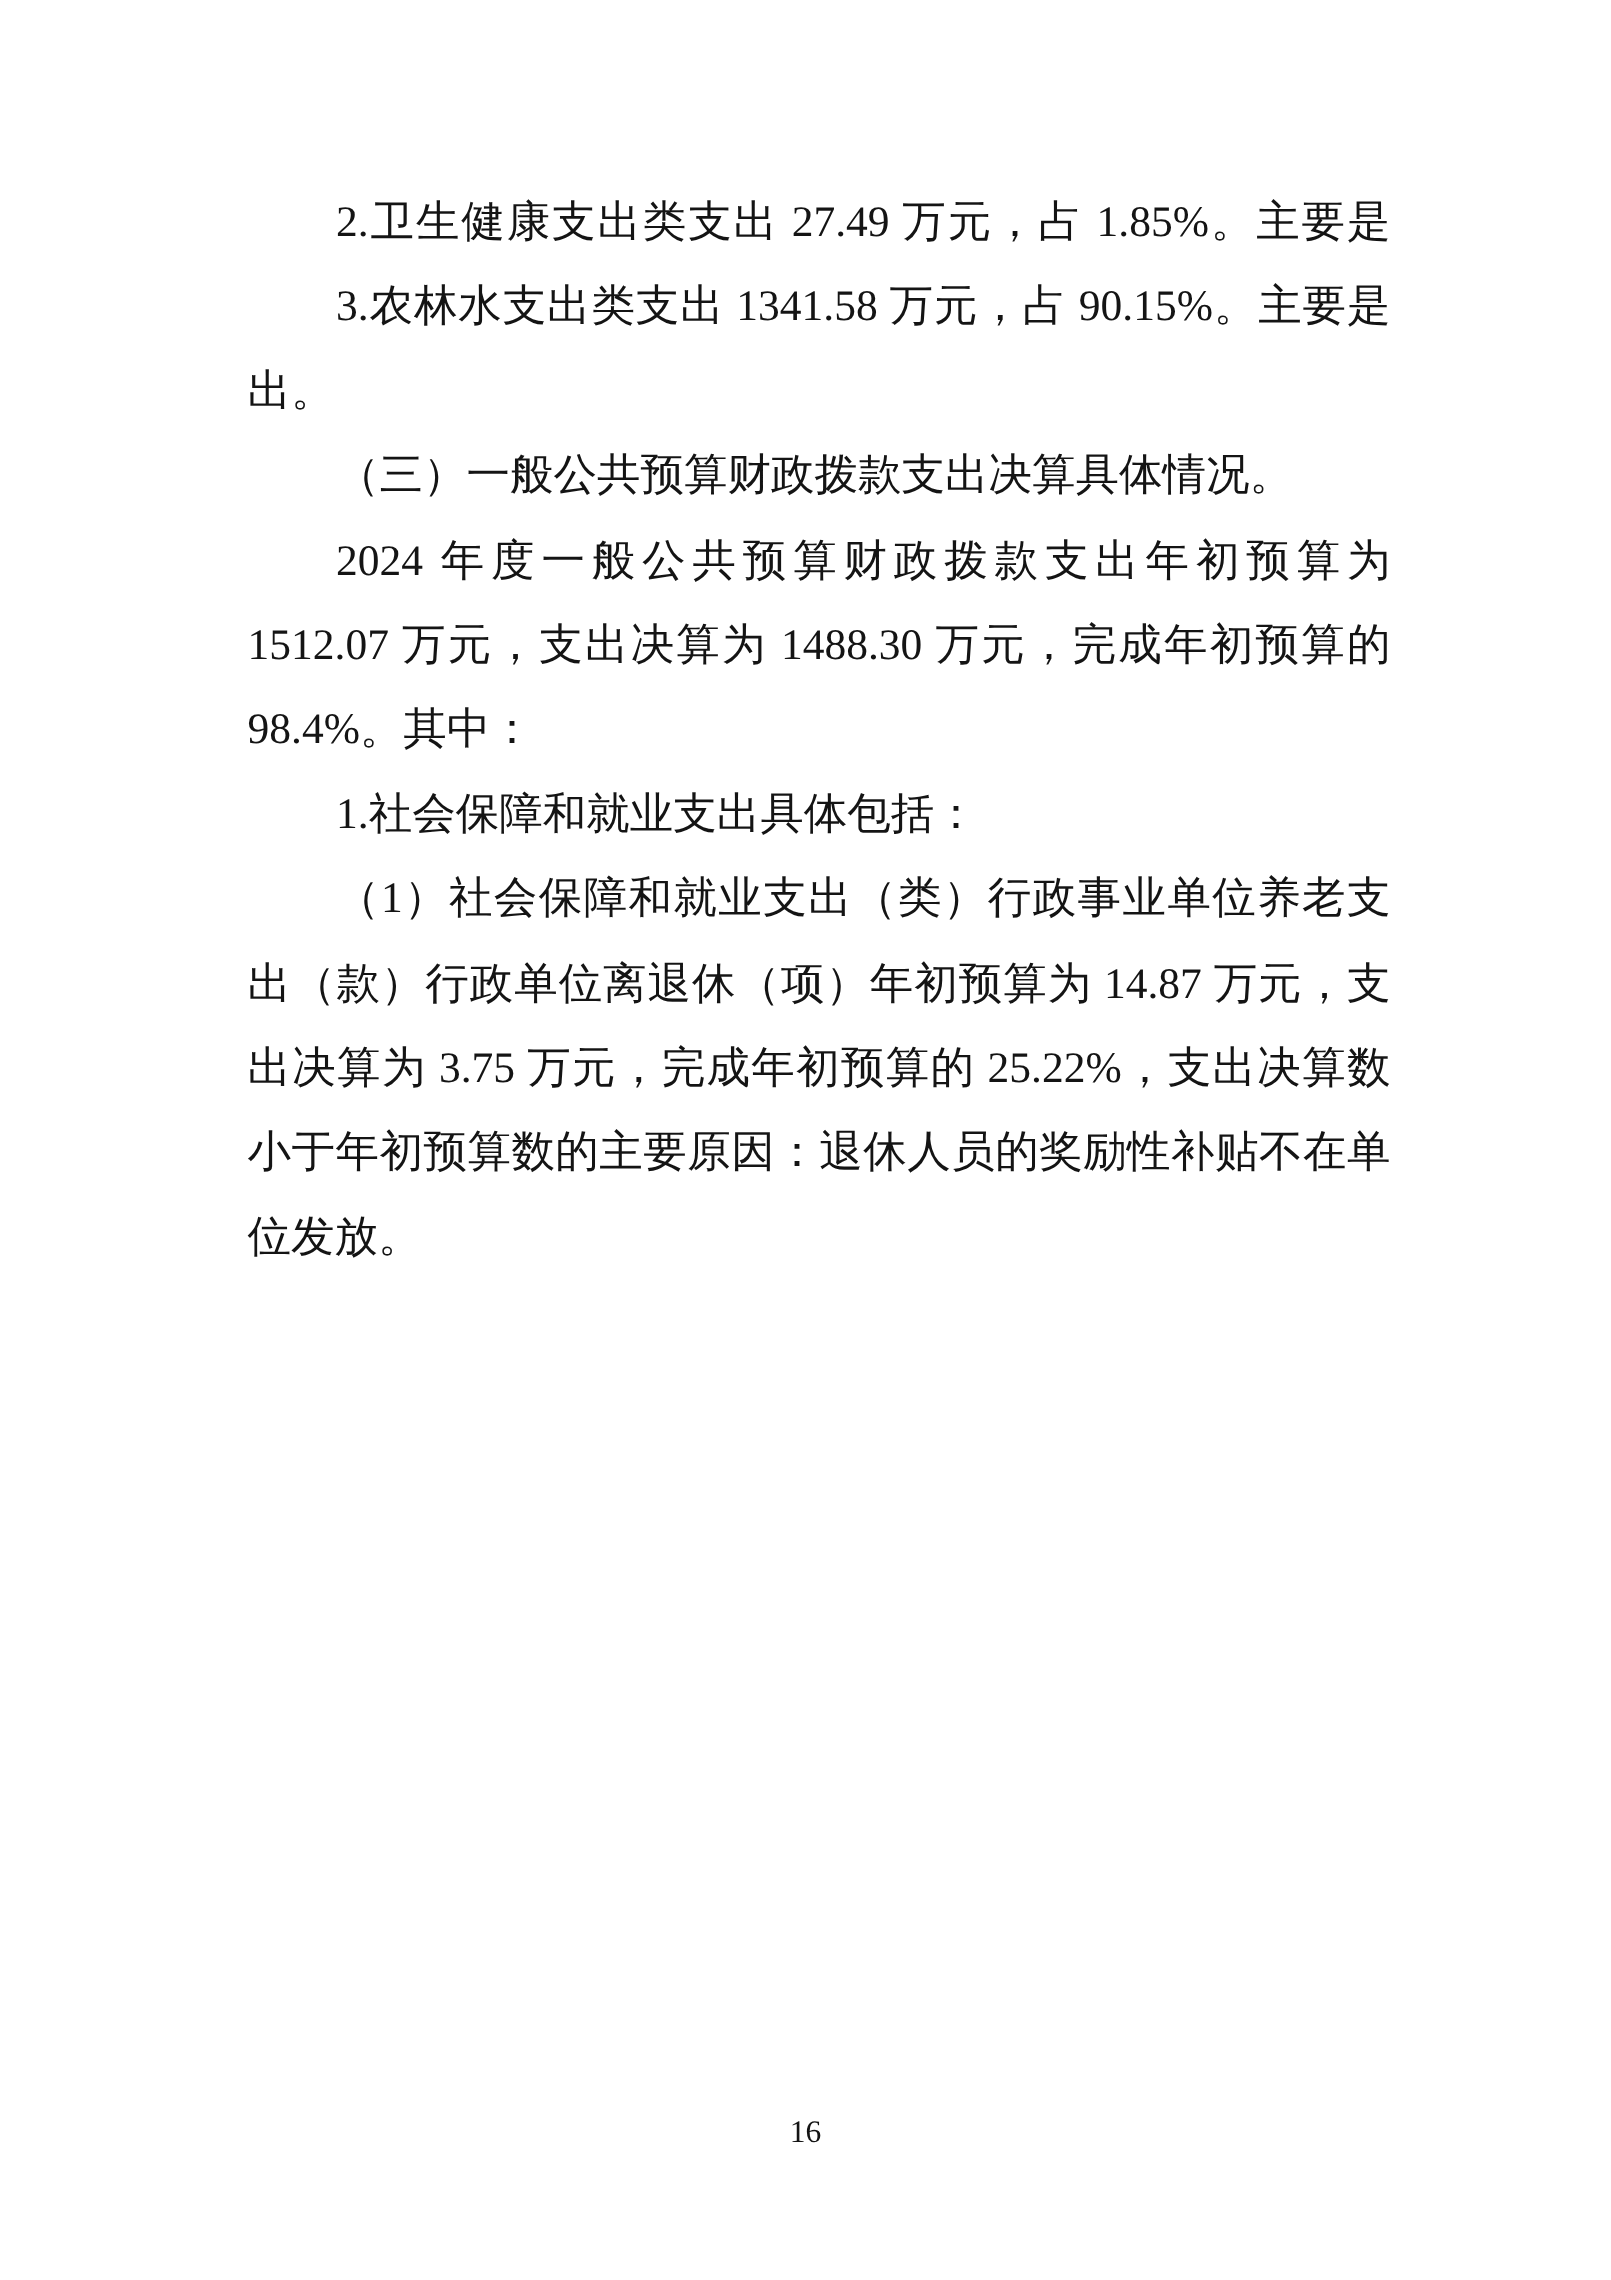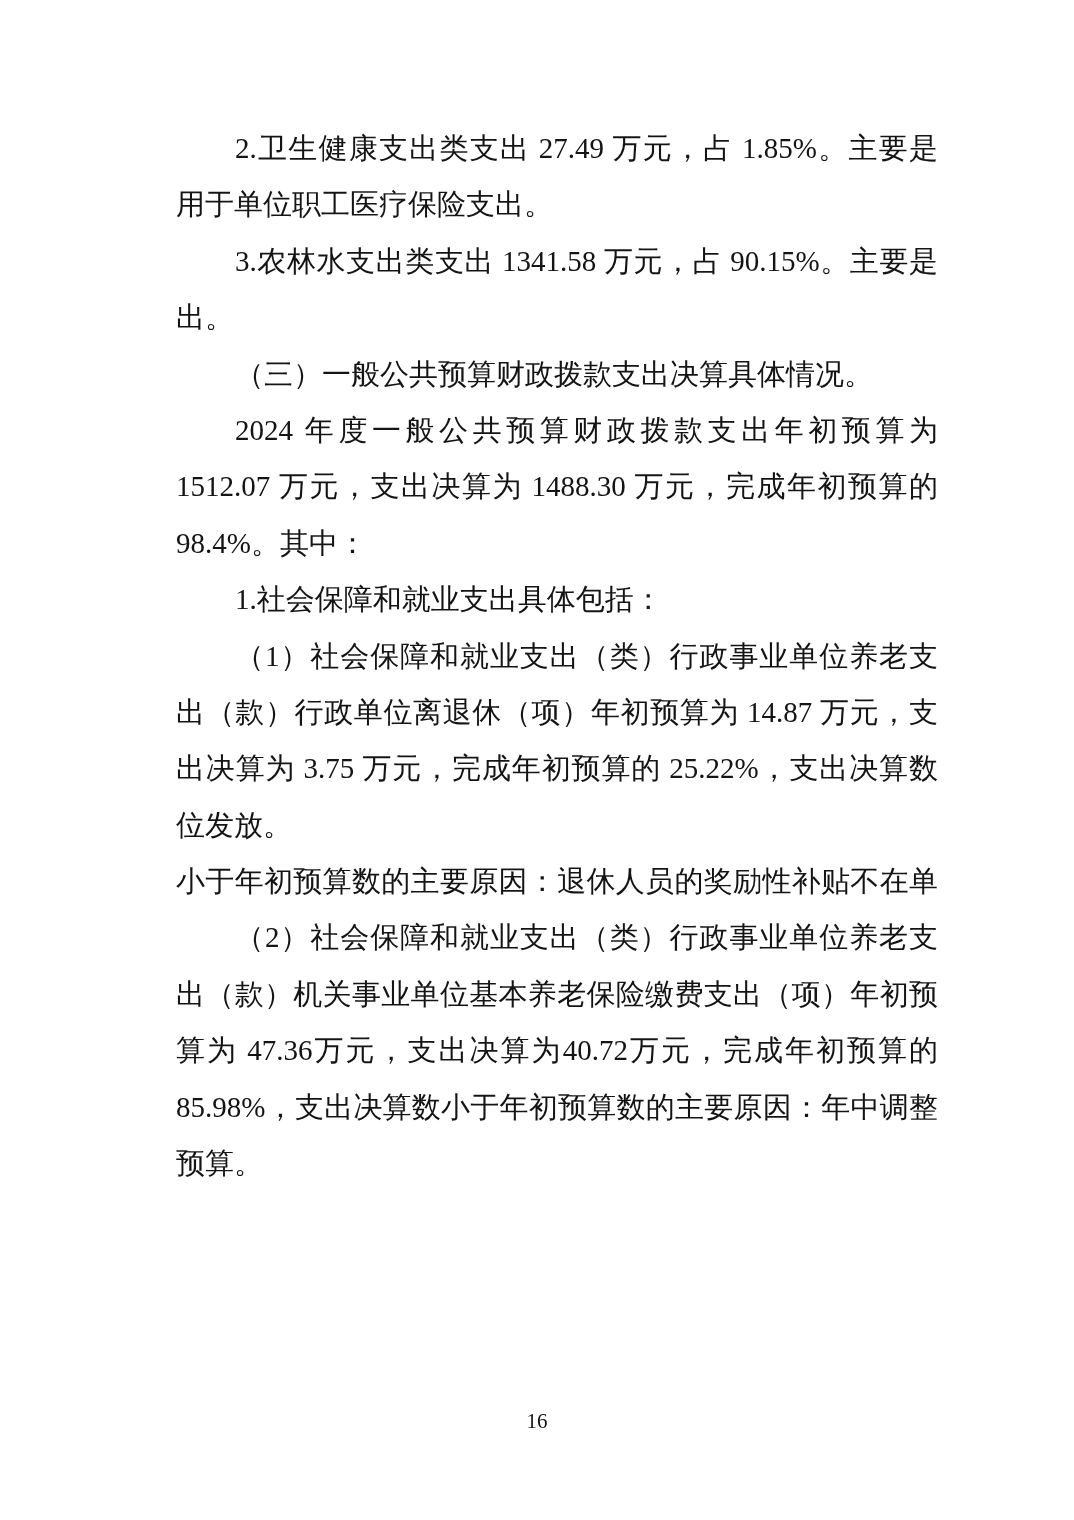--- a/index.html
+++ b/index.html
@@ -10,21 +10,21 @@
     width: 1074px;
     height: 1520px;
     background: #ffffff;
     color: #141414;
     font-family: "Liberation Serif", "DejaVu Serif", serif;
     overflow: hidden;
   }
 
   .doc-body {
     position: absolute;
-    left: 176px;
+    left: 165px;
     top: 120px;
     width: 762px;
   }
 
   .para { margin: 0; padding: 0; }
 
   .ln {
     font-size: 29px;
     height: 56.4px;
     line-height: 56.4px;
@@ -51,21 +51,20 @@
   }
 </style>
 </head>
 <body>
 
 <div class="page">
   <div class="doc-body">
 
     <div class="para">
       <div class="ln ind">2.卫生健康支出类支出 27.49 万元，占 1.85%。主要是</div>
-      <div class="ln last">用于单位职工医疗保险支出。</div>
     </div>
 
     <div class="para">
       <div class="ln ind">3.农林水支出类支出 1341.58 万元，占 90.15%。主要是</div>
       <div class="ln last">出。</div>
     </div>
 
     <div class="para">
     </div>
 
@@ -80,28 +79,21 @@
     </div>
 
     <div class="para">
       <div class="ln ind last">1.社会保障和就业支出具体包括：</div>
     </div>
 
     <div class="para">
       <div class="ln ind">（1）社会保障和就业支出（类）行政事业单位养老支</div>
       <div class="ln">出（款）行政单位离退休（项）年初预算为 14.87 万元，支</div>
       <div class="ln">出决算为 3.75 万元，完成年初预算的 25.22%，支出决算数</div>
+      <div class="ln">小于年初预算数的主要原因：退休人员的奖励性补贴不在单</div>
       <div class="ln last">位发放。</div>
-      <div class="ln">小于年初预算数的主要原因：退休人员的奖励性补贴不在单</div>
     </div>
 
-    <div class="para">
-      <div class="ln ind">（2）社会保障和就业支出（类）行政事业单位养老支</div>
-      <div class="ln">出（款）机关事业单位基本养老保险缴费支出（项）年初预</div>
-      <div class="ln">算为 47.36万元，支出决算为40.72万元，完成年初预算的</div>
-      <div class="ln">85.98%，支出决算数小于年初预算数的主要原因：年中调整</div>
-      <div class="ln last">预算。</div>
-    </div>
 
   </div>
 
   <div class="page-number">16</div>
 </div>
 
 </body></html>

